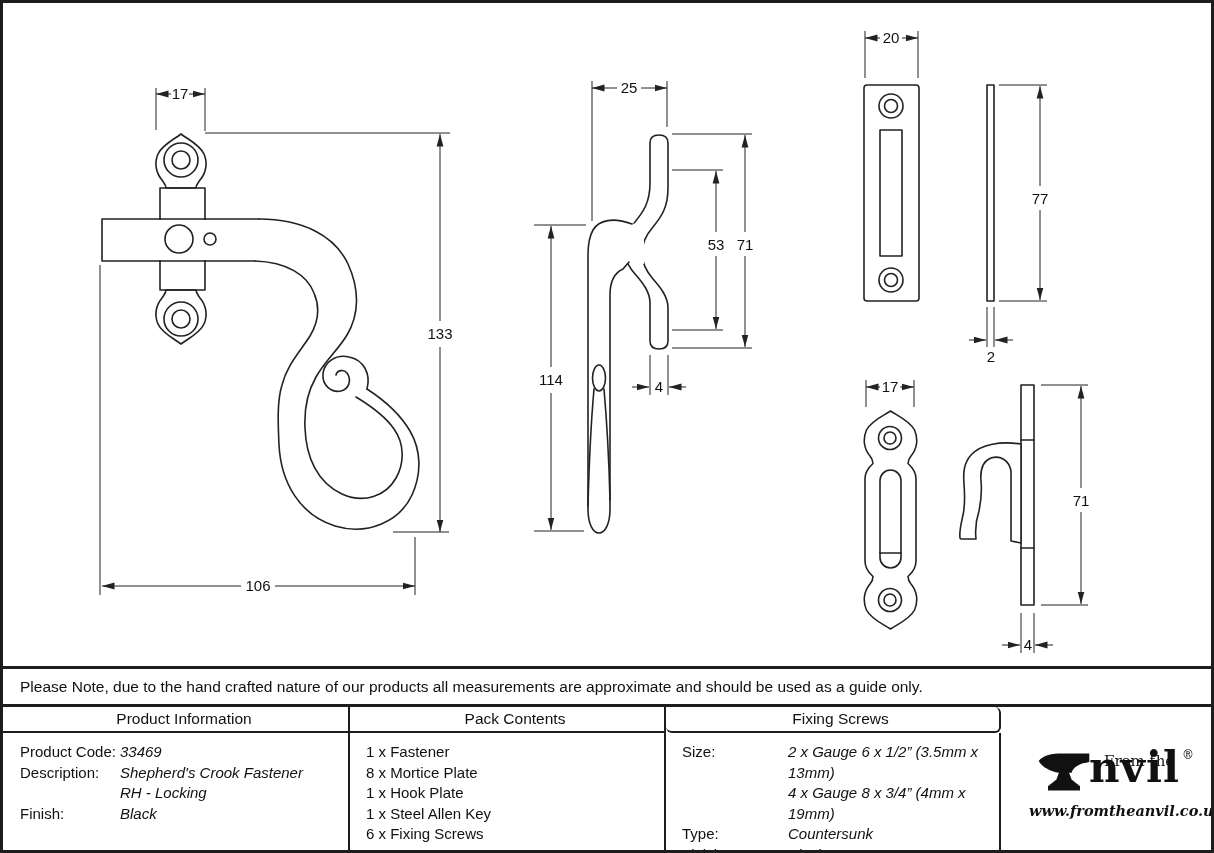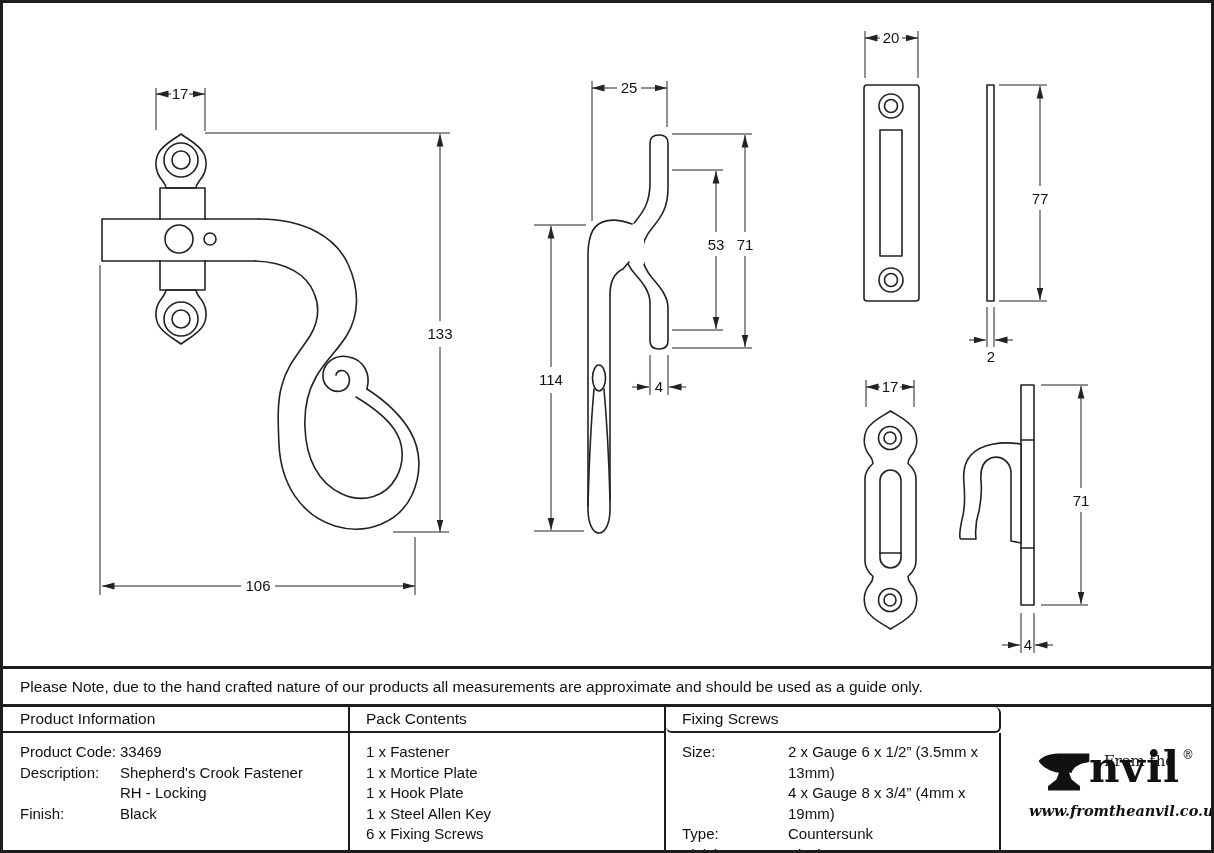--- a/index.html
+++ b/index.html
@@ -23,29 +23,29 @@
     border-top:3px solid #1d1d1d; border-bottom:3px solid #1d1d1d;
     display:flex; align-items:center; padding-left:17px;
     font-size:15.5px;
   }
   .spec-table {
     position:absolute; left:0; right:0; top:704px; bottom:0;
     display:grid; grid-template-columns:347px 316px 335px 1fr;
     grid-template-rows:26px 1fr;
   }
   .cell { position:relative; }
-  .vline  { border-right:2px solid #1d1d1d; }
+  .vline  { border-right:2px solid #1d1d1d;justify-content:center; }
   .hd { border-bottom:2px solid #1d1d1d; font-size:15.5px; display:flex; align-items:center; }
   .hd.p1 { padding-left:17px; } .hd.p2 { padding-left:16px; } .hd.p3 { padding-left:16px;border-radius:6px; }
   .bd { font-size:15px; line-height:20.6px; padding-top:9px; }
   .bd.p1 { padding-left:17px; } .bd.p2 { padding-left:16px; } .bd.p3 { padding-left:16px; }
   .kv { display:flex; }
   .kv .lbl { flex:0 0 100px; }
   .p3 .kv .lbl { flex:0 0 106px; }
-  .kv .val { white-space:pre-line; }
+  .kv .val { white-space:pre-line;font-style:italic; }
   .logo-cell { position:relative; }
   .anvil-icon { position:absolute; left:36px; top:44px; width:54px; height:42px; }
   .logo-prefix { position:absolute; left:103px; top:45px; font-family:"DejaVu Serif", serif; font-size:15px; }
   .logo-name { position:absolute; left:88px; top:36px; font-family:"DejaVu Serif", serif; font-size:42px; font-weight:600; letter-spacing:1px; }
   .logo-reg { position:absolute; left:181px; top:41px; font-size:12px; font-family:"DejaVu Serif", serif; }
   .logo-url { position:absolute; left:28px; top:95px; width:172px; text-align:center;
               font-family:"DejaVu Serif", serif; font-style:italic; font-size:14.5px; font-weight:600; }
 </style>
 </head>
 <body>
@@ -207,21 +207,21 @@
 RH - Locking</span>
       </div>
       <div class="kv">
         <span class="lbl">Finish:</span>
         <span class="val">Black</span>
       </div>
     </div>
 
     <div class="cell bd p2 vline">
       <div>1 x Fastener</div>
-      <div>1 x Mortice Plate</div>
+      <div>8 x Mortice Plate</div>
       <div>1 x Hook Plate</div>
       <div>1 x Steel Allen Key</div>
       <div>6 x Fixing Screws</div>
     </div>
 
     <div class="cell bd p3 vline">
       <div class="kv">
         <span class="lbl">Size:</span>
         <span class="val">2 x Gauge 6 x 1/2” (3.5mm x 13mm)
 4 x Gauge 8 x 3/4” (4mm x 19mm)</span>

